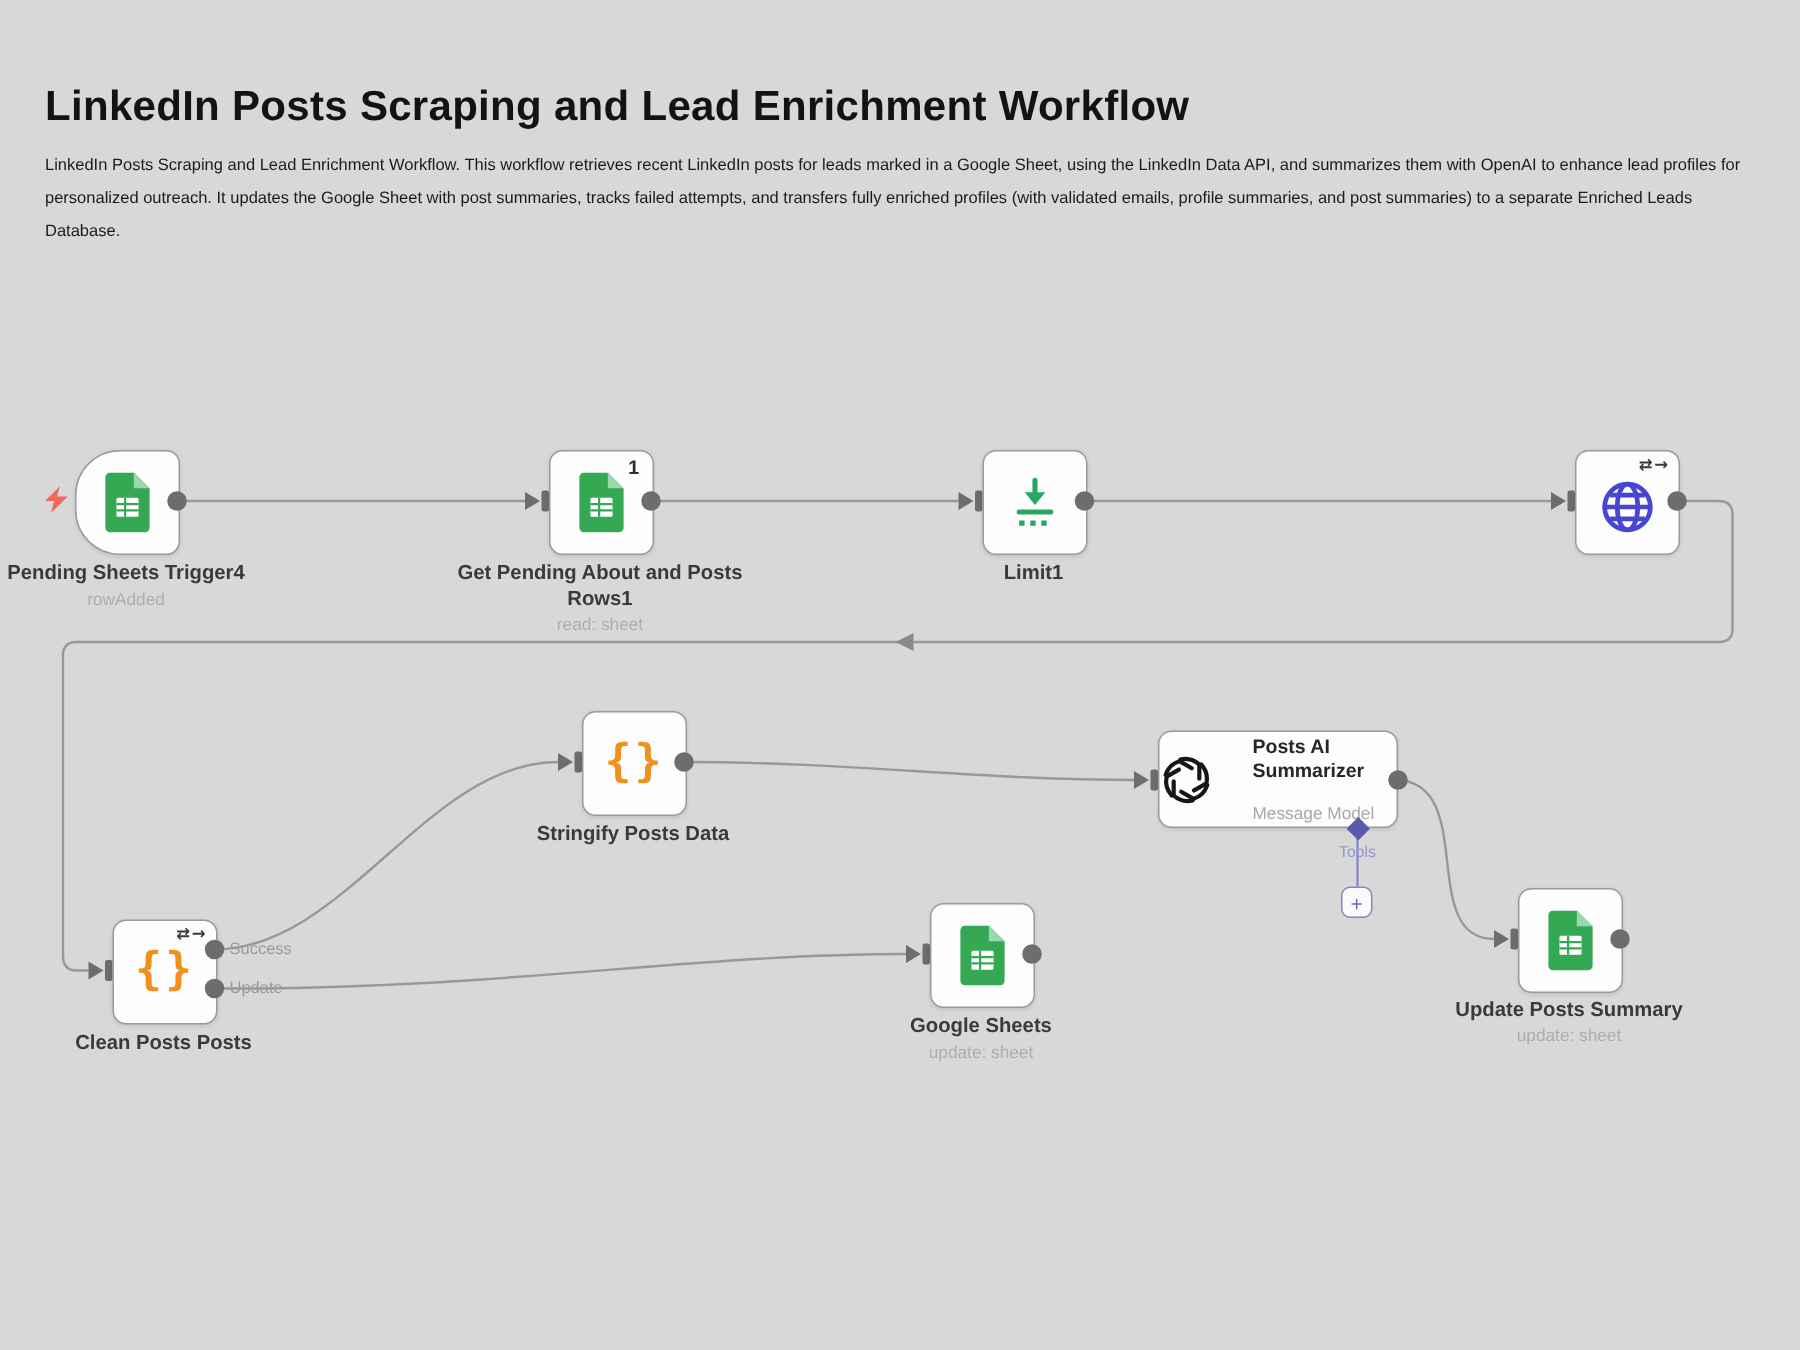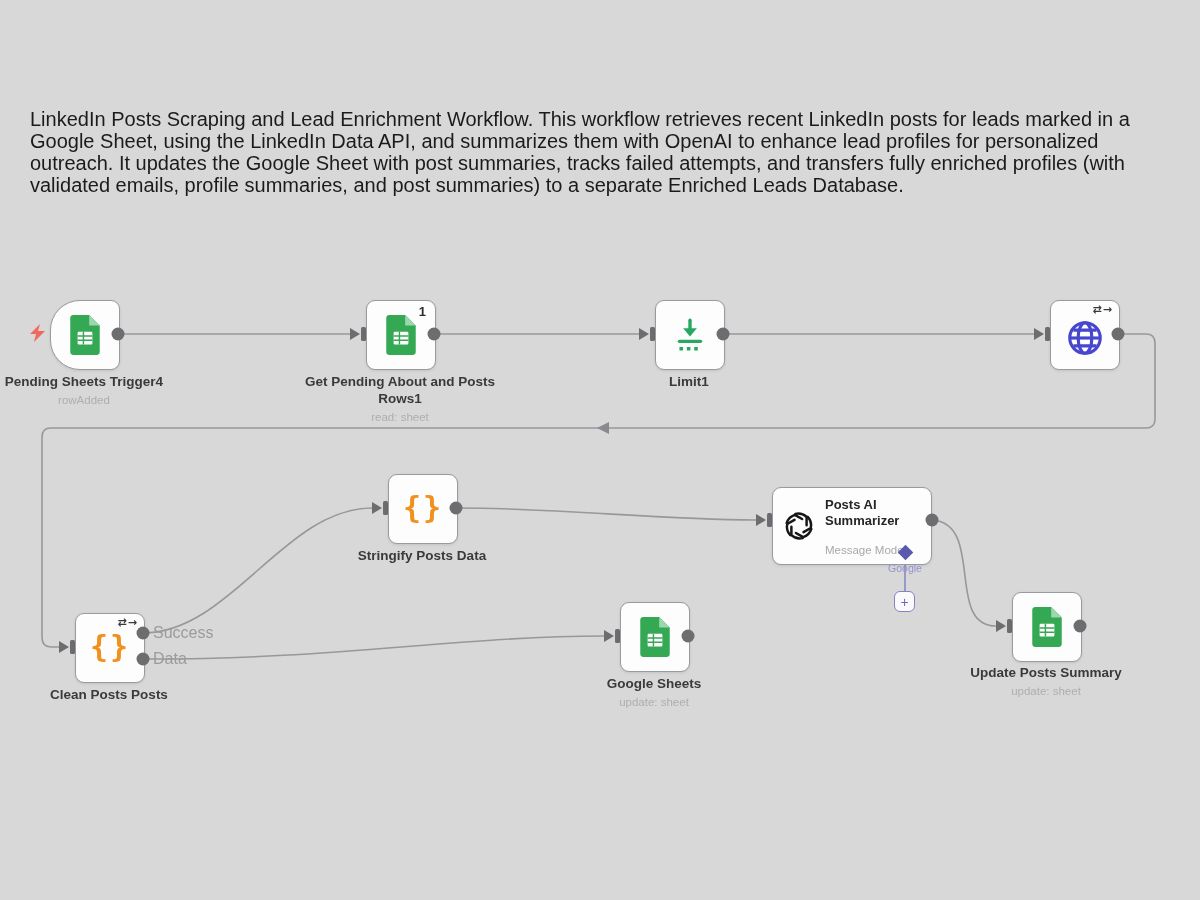--- a/index.html
+++ b/index.html
@@ -9,51 +9,51 @@
     font-family:"Liberation Sans", sans-serif;
     position:relative;
   }
   .canvas{position:absolute;inset:0;}
   .page-title{
     position:absolute;left:30px;top:36px;
     font-size:28px;font-weight:600;color:#131313;letter-spacing:.2px;
   }
   .page-desc{
     position:absolute;left:30px;top:88px;width:1142px;
-    font-size:20px;line-height:22px;color:#1b1b1b;
+    font-size:11px;line-height:22px;color:#1b1b1b;
   }
   svg.edges{position:absolute;left:0;top:0;width:1200px;height:900px;}
   .edge{fill:none;stroke:#98989c;stroke-width:1.6px;}
   .edge-tools{fill:none;stroke:#8585c2;stroke-width:1.5px;}
 
   .node-box{
     position:absolute;width:68px;height:68px;background:#fdfdfd;
     border:1px solid #979aa0;border-radius:9px;
     box-shadow:0 1px 3px rgba(0,0,0,.10);
     display:flex;align-items:center;justify-content:center;
   }
   .node-box.trigger{border-radius:30px 9px 9px 30px;}
   .node-box.wide{
-    width:160px;height:78px;justify-content:space-between;
-    padding:0 10px;box-sizing:border-box;gap:10px;
+    width:160px;height:65px;justify-content:space-between;
+    padding:0 0;box-sizing:border-box;gap:10px;
   }
   .nlabel{
     position:absolute;width:220px;text-align:center;
     font-size:13.5px;font-weight:600;color:#3a3a3a;line-height:17px;
   }
   .nsub{
     margin-top:2px;font-size:11.5px;font-weight:400;color:#aeaeae;
     white-space:nowrap;
   }
   .dot{
     position:absolute;width:13px;height:13px;border-radius:50%;
     background:#6d6d70;transform:translate(-50%,-50%);
   }
   .port-label{
-    position:absolute;font-size:16px;color:#9b9b9b;transform:translateY(-50%);text-align:right;
+    position:absolute;font-size:11px;color:#9b9b9b;transform:translateY(-50%);text-align:right;
   }
   .badge{
     position:absolute;top:3px;right:9px;font-size:13px;font-weight:700;color:#2d2d2d;
   }
   .settings-glyphs{
     position:absolute;top:2px;right:6px;font-size:11px;color:#3a3a3a;
     font-family:"DejaVu Sans", sans-serif;letter-spacing:1px;font-weight:700;
   }
   .code-icon{
     font-family:"DejaVu Sans Mono", monospace;
@@ -77,20 +77,21 @@
     font-size:14px;line-height:20px;text-align:center;font-weight:400;
     box-sizing:border-box;
   }
   .bolt{position:absolute;}
 </style>
 </head>
 <body>
 
 <div class="canvas">
 
+  <h1 class="page-title">LinkedIn Posts Scraping and Lead Enrichment Workflow</h1>
   <p class="page-desc">LinkedIn Posts Scraping and Lead Enrichment Workflow. This workflow retrieves recent LinkedIn posts for leads marked in a Google Sheet, using the LinkedIn Data API, and summarizes them with OpenAI to enhance lead profiles for personalized outreach. It updates the Google Sheet with post summaries, tracks failed attempts, and transfers fully enriched profiles (with validated emails, profile summaries, and post summaries) to a separate Enriched Leads Database.</p>
 
   <svg class="edges">
     <path class="edge" d="M118 334 H350"></path>
     <path class="edge" d="M434 334 H639"></path>
     <path class="edge" d="M723 334 H1034"></path>
     <path class="edge" d="M1118 334 H1146 Q1155 334 1155 343 V419 Q1155 428 1146 428 H51 Q42 428 42 437 V637 Q42 647 51 647 H59"></path>
     <polygon points="609,422 609,434 597,428" fill="#8a8a8e"></polygon>
     <path class="edge" d="M143 633 C 230 633, 285 508, 372 508"></path>
     <path class="edge" d="M143 659 C 330 660, 460 636, 604 636"></path>
@@ -221,31 +222,31 @@
           </g>
       </g>
     </svg>
     <div class="ai-text">
       <div class="ai-title">Posts AI Summarizer</div>
       <div class="ai-sub">Message Model</div>
     </div>
   </div>
   <div class="dot" style="left:932px;top:520px"></div>
   <div class="diamond" style="left:899.5px;top:547px"></div>
-  <div class="tools-label" style="left:875px;top:562px">Google</div>
+  <div class="tools-label" style="left:875px;top:562px">Tools</div>
   <div class="plus-btn" style="left:894px;top:591px">+</div>
 
   <div class="node-box" style="left:75px;top:613px">
     <div class="settings-glyphs">⇄→</div>
     <div class="code-icon">{}</div>
   </div>
   <div class="dot" style="left:143px;top:633px"></div>
   <div class="dot" style="left:143px;top:659px"></div>
   <div class="port-label" style="left:153px;top:633px">Success</div>
-  <div class="port-label" style="left:153px;top:659px">Data</div>
+  <div class="port-label" style="left:153px;top:659px">Update</div>
   <div class="nlabel" style="left:-1px;top:686px">
     <span>Clean Posts Posts</span>
   </div>
 
   <div class="node-box" style="left:620px;top:602px">
     <svg width="30" height="40" viewBox="0 0 28 38">
       <path d="M3 0 h15 l10 10 v25 a3 3 0 0 1 -3 3 h-22 a3 3 0 0 1 -3 -3 v-32 a3 3 0 0 1 3 -3 z" fill="#34a853"></path>
       <path d="M18 0 l10 10 h-10 z" fill="#9bd8ae"></path>
       <rect x="7" y="16" width="14" height="12" rx="1" fill="#ffffff"></rect>
       <path d="M7 20 h14 M7 24 h14 M12.5 16 v12" stroke="#34a853" stroke-width="1.4"></path>

